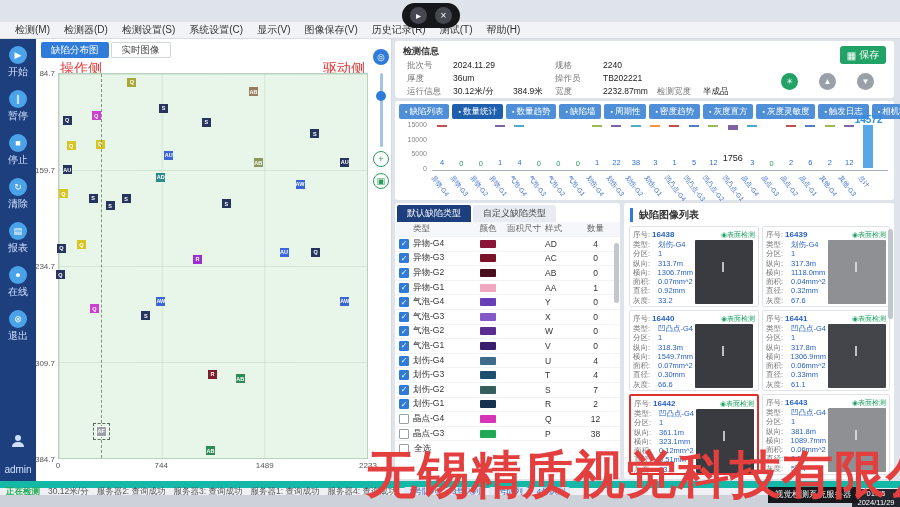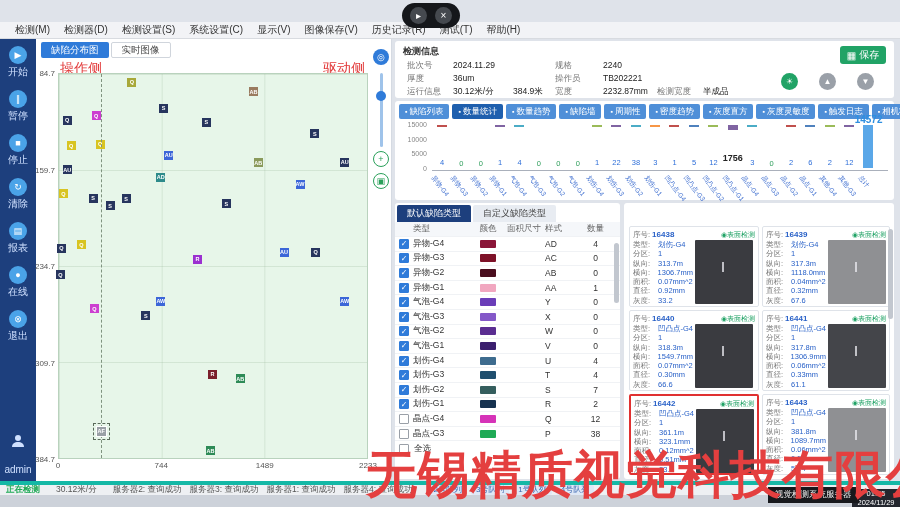--- a/index.html
+++ b/index.html
@@ -78,21 +78,21 @@
   .tab.active{background:#1e5fae}
   .chart{position:absolute;left:6px;top:22px;right:4px;height:74px}
   .chart-y{position:absolute;left:0;top:0;width:28px;height:48px}
   .ytick{position:absolute;right:2px;font-size:7px;color:#888}
   .bars{position:absolute;left:31px;top:2px;right:2px;height:46px;border-bottom:1px solid #aab0bb;
     display:flex;align-items:flex-end}
   .bcol{width:19.4px;position:relative;height:100%;display:flex;align-items:flex-start;justify-content:center}
   .bar{width:10px}
   .bval{position:absolute;width:40px;left:-10px;text-align:center;font-size:7.5px;color:#2f6fd9}
   .bval.zero{color:#2e9e5b}
-  .bval.big{font-size:9px;color:#222;font-weight:bold}
+  .bval.big{font-size:9px;color:#222;font-weight:normal}
   .bval.total{font-size:10px;color:#2f8fe0;font-weight:bold}
   .bcat{position:absolute;top:49px;left:4px;transform:rotate(52deg);transform-origin:left top;
     font-size:6.5px;color:#3f6fd0;white-space:nowrap}
 
   .types-panel{left:395px;top:203px;width:225px;height:276px;overflow:hidden}
   .type-tabs{display:flex;gap:2px;padding:2px 2px 0 2px}
   .ttab{height:17px;padding:0 10px;font-size:9px;display:flex;align-items:center;cursor:pointer;border-radius:2px 2px 0 0}
   .ttab.active{background:#1d3f7d;color:#fff}
   .ttab.inactive{background:#e8ecf2;color:#444}
   .trow{display:flex;align-items:center;height:14.6px;font-size:8.5px;border-bottom:1px solid #f0f2f5;color:#333}
@@ -122,22 +122,22 @@
   .ctag{margin-left:auto;color:#21a366;font-size:7px;white-space:nowrap}
   .card-body{display:flex}
   .cfields{width:60px}
   .frow{display:flex;height:9.3px;line-height:9.3px}
   .flbl{color:#777;width:25px}
   .fval{color:#2a62c8;white-space:nowrap}
   .thumb{width:58px;height:64px;margin-left:2px;position:relative;border-radius:1px}
   .mark{position:absolute;left:46%;top:34%;width:2px;height:10px;background:rgba(235,235,240,.75)}
 
   
-  .statusbar{position:absolute;left:0;top:481px;width:900px;height:14px;background:#eef0f3;border-top:4px solid #14b8a6;
-    display:flex;align-items:center;gap:16px;padding:0 6px;font-size:8.5px;color:#555}
+  .statusbar{position:absolute;left:0;top:481px;width:900px;height:14px;background:#eef0f3;border-top:7px solid #14b8a6;
+    display:flex;align-items:center;gap:8px;padding:0 6px;font-size:8.5px;color:#555}
   .st-state{color:#1faa55;font-weight:bold}
   .queue-pill{background:#dfe8f6;color:#3a66b0;padding:0 5px;height:10px;line-height:10px;border-radius:2px;font-size:8px}
   .bottombar{position:absolute;left:0;top:495px;width:900px;height:12px;background:#cdd2da}
   .tray-tip{position:absolute;left:768px;top:487px;background:#17181c;color:#eee;font-size:8.5px;padding:2px 7px;z-index:45}
   .clock{position:absolute;right:0;top:489px;width:48px;height:18px;background:#23262e;color:#fff;font-size:7.5px;
     line-height:9px;text-align:center;z-index:44}
 
   .watermark{position:absolute;left:366px;top:441px;font-size:51px;font-weight:bold;color:#e43f3f;z-index:70;
     font-family:"DejaVu Serif",serif;white-space:nowrap;letter-spacing:1px}
 </style>
@@ -619,20 +619,21 @@
         </div>
       </div>
     <div class="select-all">
       <div class="cb"></div>
       <span>全选</span>
     </div>
     <div class="scroll-thumb" style="top:40px;height:60px"></div>
   </div>
 
   <div class="panel defects-panel">
+    <div class="dp-title">缺陷图像列表</div>
     <div class="cards">
         <div class="card">
           <div class="card-head">
             <span class="chlbl">序号:</span>
             <span class="chval">16438</span>
             <span class="ctag">◉表面检测</span>
           </div>
           <div class="card-body">
             <div class="cfields">
               <div class="frow">

